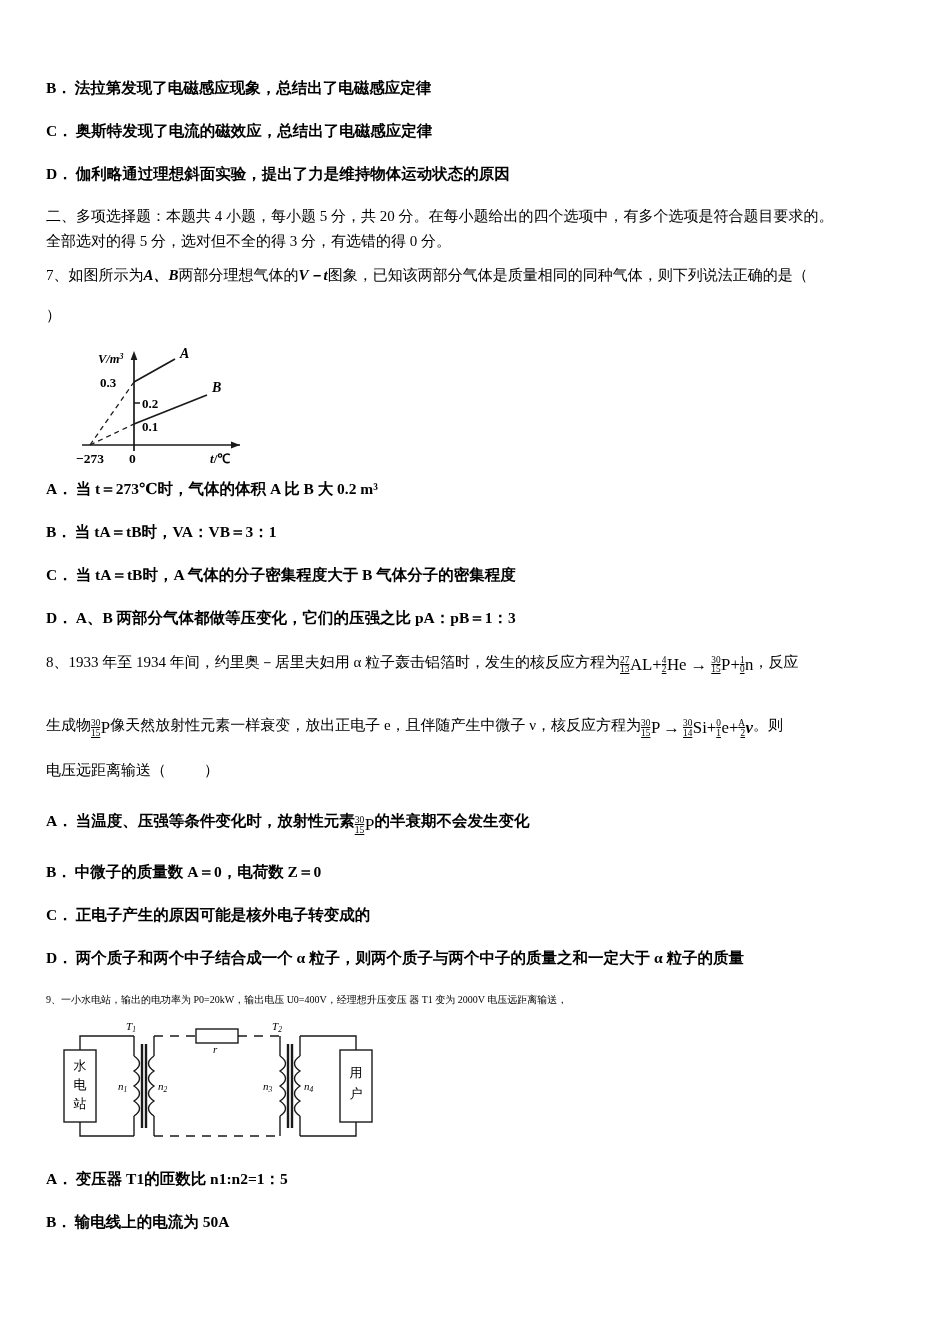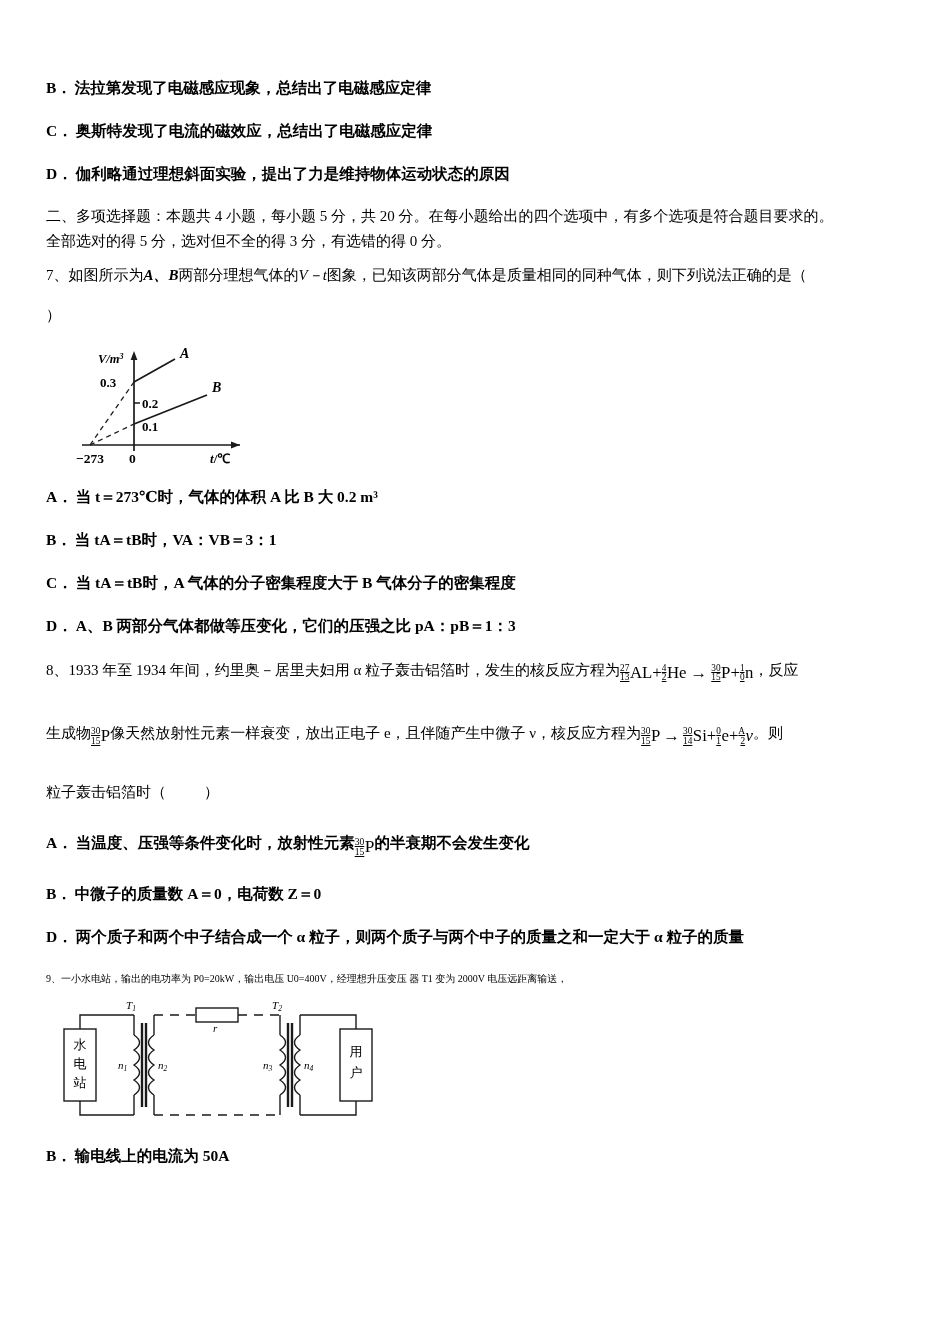--- a/index.html
+++ b/index.html
@@ -27,21 +27,21 @@
     white-space: nowrap;
   }
   .opt .olabel { font-weight: bold; margin-right: 3px; }
   .bodytext {
     font-size: 15px;
     line-height: 1.55;
     margin: 0;
     text-align: justify;
   }
   .q-line { font-size: 15px; line-height: 1.6; margin: 0; }
-  .ital { font-style: italic; font-weight: normal; }
+  .ital { font-style: italic; font-weight: bold; }
   .bold { font-weight: bold; }
 
   
   .nuc {
     display: inline-block;
     position: relative;
     font-family: "Liberation Serif", serif;
     vertical-align: -0.15em;
   }
   .nuc .pre {
@@ -55,21 +55,21 @@
   }
   .nuc .pre span { display: block; }
   .nuc .sym { display: inline-block; vertical-align: middle; font-size: 1.12em; }
   .nucbig { font-size: 1.0em; }
 
   
   .fig1 {
     position: relative;
     width: 205px;
     height: 128px;
-    margin: 14px 0 18px 26px;
+    margin: 14px 0 10px 26px;
   }
   .fig1 svg { display: block; }
 
   
   .fig2 {
     position: relative;
     width: 330px;
     height: 135px;
     margin: 10px 0 14px 10px;
   }
@@ -136,33 +136,36 @@
     <span class="olabel">C．</span><span>当 tA＝tB时，A 气体的分子密集程度大于 B 气体分子的密集程度</span>
   </div>
   <div class="opt" style="margin-bottom:21px">
     <span class="olabel">D．</span><span>A、B 两部分气体都做等压变化，它们的压强之比 pA：pB＝1：3</span>
   </div>
 
   <div class="q-line" style="margin-bottom:34px">
     <span>8、</span><span>1933 年至 1934 年间，约里奥－居里夫妇用 α 粒子轰击铝箔时，发生的核反应方程为</span><span class="nuc nucbig"><span class="pre"><span>27</span><span>13</span></span><span class="sym">AL</span><span class="sym">+</span><span class="pre"><span>4</span><span>2</span></span><span class="sym">He</span><span class="sym" style="padding:0 4px">→</span><span class="pre"><span>30</span><span>15</span></span><span class="sym">P</span><span class="sym">+</span><span class="pre"><span>1</span><span>0</span></span><span class="sym">n</span></span><span>，反应</span>
   </div>
 
-  <div class="q-line" style="margin-bottom:30px">
+  <div class="q-line" style="margin-bottom:16px">
     <span>生成物</span><span class="nuc"><span class="pre"><span>30</span><span>15</span></span><span class="sym">P</span></span><span>像天然放射性元素一样衰变，放出正电子 e，且伴随产生中微子 ν，核反应方程为</span><span class="nuc nucbig"><span class="pre"><span>30</span><span>15</span></span><span class="sym">P</span><span class="sym" style="padding:0 3px">→</span><span class="pre"><span>30</span><span>14</span></span><span class="sym">Si</span><span class="sym">+</span><span class="pre"><span>0</span><span>1</span></span><span class="sym">e</span><span class="sym">+</span><span class="pre"><span>A</span><span>2</span></span><span class="sym ital">ν</span></span><span>。则</span>
   </div>
 
   <div class="q-line" style="margin-bottom:29px">
-    <span>粒子轰击铝箔时（</span><span style="display:inline-block;width:38px"></span><span>）</span>
+    <span>电压远距离输送（</span><span style="display:inline-block;width:38px"></span><span>）</span>
   </div>
 
   <div class="opt" style="margin-bottom:27px">
     <span class="olabel">A．</span><span>当温度、压强等条件变化时，放射性元素</span><span class="nuc" style="font-weight:normal"><span class="pre"><span>30</span><span>15</span></span><span class="sym">P</span></span><span>的半衰期不会发生变化</span>
   </div>
   <div class="opt">
     <span class="olabel">B．</span><span>中微子的质量数 A＝0，电荷数 Z＝0</span>
+  </div>
+  <div class="opt">
+    <span class="olabel">C．</span><span>正电子产生的原因可能是核外电子转变成的</span>
   </div>
   <div class="opt" style="margin-bottom:23px">
     <span class="olabel">D．</span><span>两个质子和两个中子结合成一个 α 粒子，则两个质子与两个中子的质量之和一定大于 α 粒子的质量</span>
   </div>
 
   <div class="q-line" style="font-size:10px;">
     <span>9、</span><span>一小水电站，输出的电功率为 P0=20kW，输出电压 U0=400V，经理想升压变压 器 T1 变为 2000V 电压远距离输送，</span>
   </div>
 
   <div class="fig2">
@@ -217,17 +220,20 @@
       <text x="248" y="72" font-family="'Liberation Serif',serif" font-size="11" font-style="italic">n<tspan font-size="7.5" dy="2">4</tspan></text>
 
       <text x="24" y="52" text-anchor="middle" font-family="'Liberation Sans',sans-serif" font-size="13">水</text>
       <text x="24" y="71" text-anchor="middle" font-family="'Liberation Sans',sans-serif" font-size="13">电</text>
       <text x="24" y="90" text-anchor="middle" font-family="'Liberation Sans',sans-serif" font-size="13">站</text>
       <text x="300" y="59" text-anchor="middle" font-family="'Liberation Sans',sans-serif" font-size="13">用</text>
       <text x="300" y="80" text-anchor="middle" font-family="'Liberation Sans',sans-serif" font-size="13">户</text>
     </svg>
   </div>
 
+  <div class="opt" style="margin-top:16px">
+    <span class="olabel">A．</span><span>变压器 T1的匝数比 n1:n2=1：5</span>
+  </div>
   <div class="opt">
     <span class="olabel">B．</span><span>输电线上的电流为 50A</span>
   </div>
 
 </div>
 
 </body></html>

